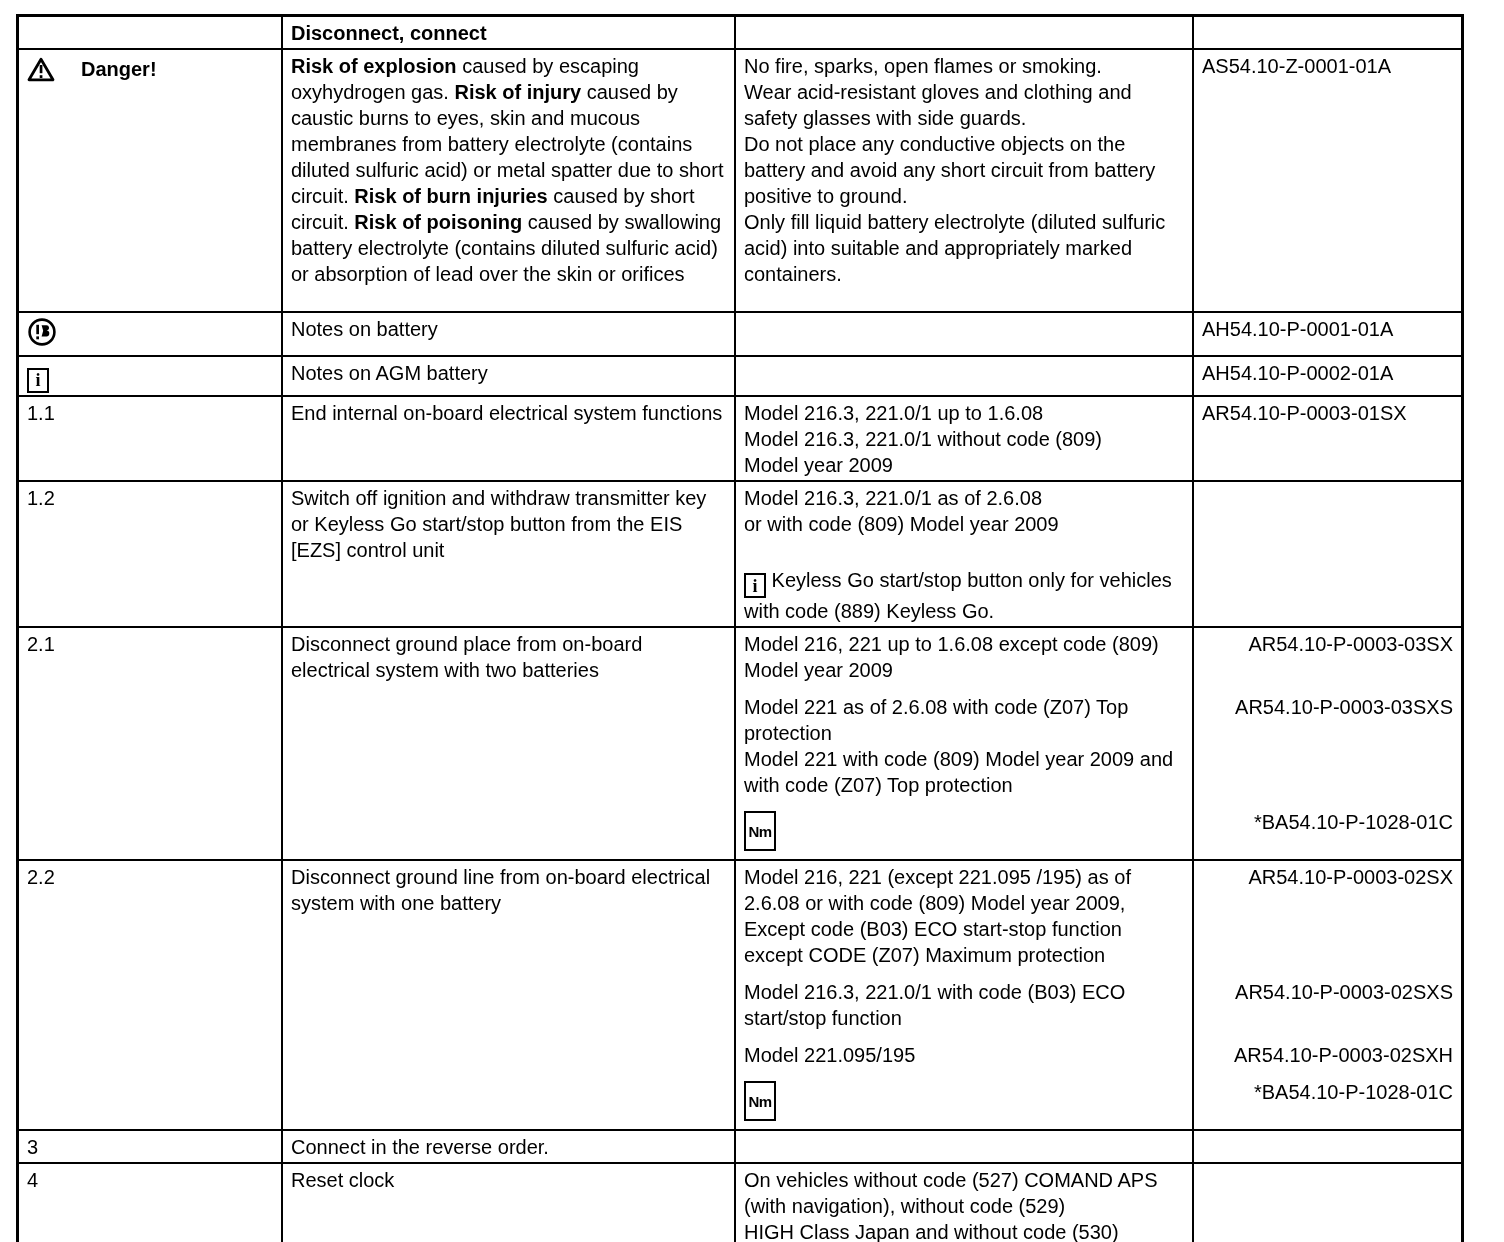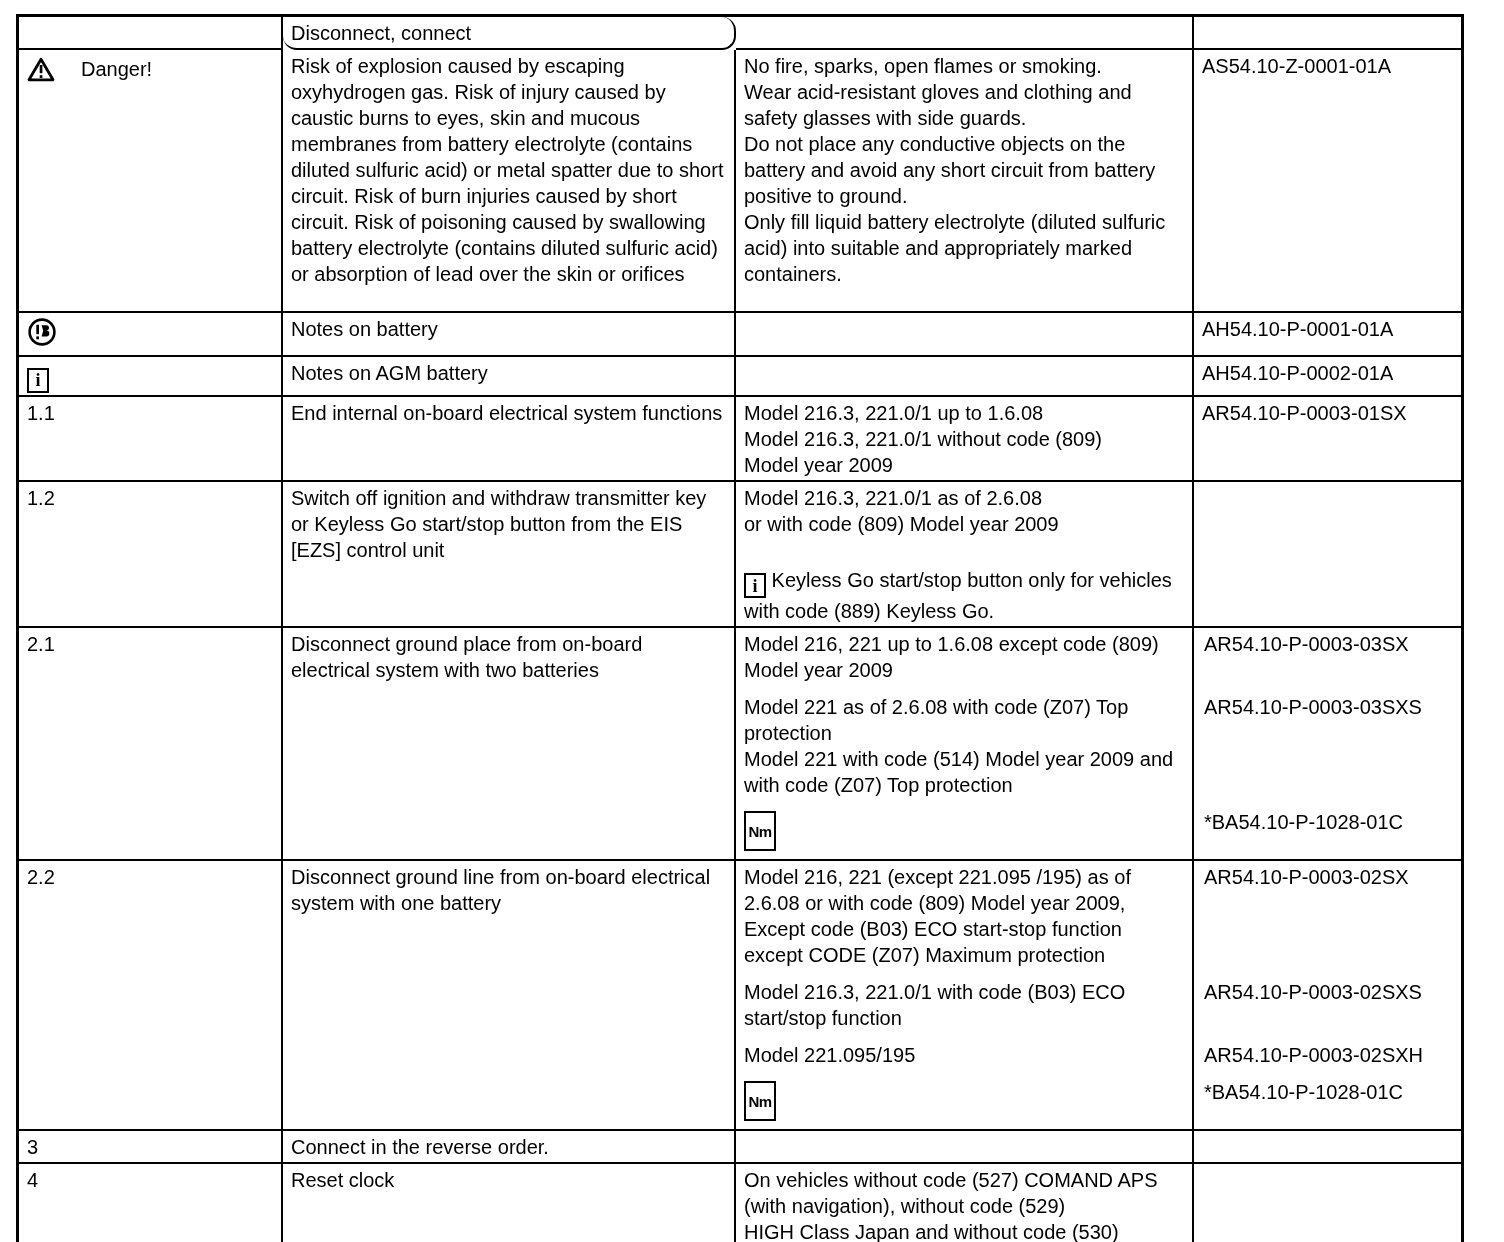--- a/index.html
+++ b/index.html
@@ -4,21 +4,21 @@
 <title>Disconnect, connect battery procedure</title>
 <style>
   html,body{margin:0;padding:0;background:#fff;width:1504px;height:1242px;
     font-family:"Liberation Sans","DejaVu Sans",sans-serif;color:#000;}
   .tbl{position:absolute;left:16px;top:14px;width:1442px;border:3px solid #000;background:#fff;}
   .row{display:grid;grid-template-columns:264px 453px 458px 1fr;}
   .c{border-right:2px solid #000;border-bottom:2px solid #000;box-sizing:border-box;
      padding:3px 8px 2px 8px;font-size:20px;line-height:26px;overflow:hidden;}
   .row .c:last-child{border-right:none;}
   .row:last-child .c{border-bottom:none;}
-  .bold{font-weight:400;border-radius:14px;}
+  .bold{font-weight:700;}
   .ml{white-space:pre-line;}
   .step{font-size:20px;}
   
   .h-row .c{min-height:33px;}
   
   .danger-row .c{min-height:263px;}
   .danger-cell{display:flex;align-items:flex-start;gap:26px;padding-top:6px;}
   .danger-cell svg{flex:0 0 auto;margin-top:1px;}
   
   .note-row .c{min-height:38px;}
@@ -27,21 +27,21 @@
   .r12-row .c{min-height:146px;}
   .r3-row .c{min-height:30px;}
   .r4-row .c{min-height:111px;}
   
   .c34{grid-column:3 / 5;border-bottom:2px solid #000;box-sizing:border-box;position:relative;
        display:grid;grid-template-columns:458px 1fr;align-content:start;}
   .c34::before{content:"";position:absolute;left:456px;top:0;bottom:0;width:2px;background:#000;}
   .r21-row{min-height:199px;}
   .r22-row{min-height:235px;}
   .et{padding:3px 18px 8px 8px;font-size:20px;line-height:26px;}
-  .er{padding:3px 16px 0 10px;font-size:20px;line-height:26px;white-space:nowrap;}
+  .er{padding:3px 8px 0 10px;font-size:20px;line-height:26px;white-space:nowrap;text-align:right;}
   
   .ibox{display:inline-flex;align-items:center;justify-content:center;width:22px;height:25px;
         border:2px solid #000;box-sizing:border-box;font-family:"Liberation Serif","DejaVu Serif",serif;
         font-weight:700;font-size:18px;line-height:1;vertical-align:-5px;background:#fff;}
   .nmbox{display:inline-flex;align-items:center;justify-content:center;width:32px;height:40px;
         border:2px solid #000;box-sizing:border-box;font-weight:700;font-size:15px;
         letter-spacing:-0.5px;line-height:1;margin-top:2px;}
   .note-line{margin-top:30px;}
 </style>
 </head>
@@ -121,21 +121,21 @@
   </div>
 
   <div class="row r21-row">
     <div class="c step">2.1</div>
     <div class="c">Disconnect ground place from on-board electrical system with two batteries</div>
     <div class="c34">
       <div class="et">Model 216, 221 up to 1.6.08 except code (809) Model year 2009</div>
       <div class="er">AR54.10-P-0003-03SX</div>
       <div class="et">
         <div>Model 221 as of 2.6.08 with code (Z07) Top protection</div>
-        <div>Model 221 with code (514) Model year 2009 and with code (Z07) Top protection</div>
+        <div>Model 221 with code (809) Model year 2009 and with code (Z07) Top protection</div>
       </div>
       <div class="er">AR54.10-P-0003-03SXS</div>
       <div class="et"><span class="nmbox">
             <span>Nm</span>
           </span></div>
       <div class="er">*BA54.10-P-1028-01C</div>
     </div>
   </div>
 
   <div class="row r22-row">

